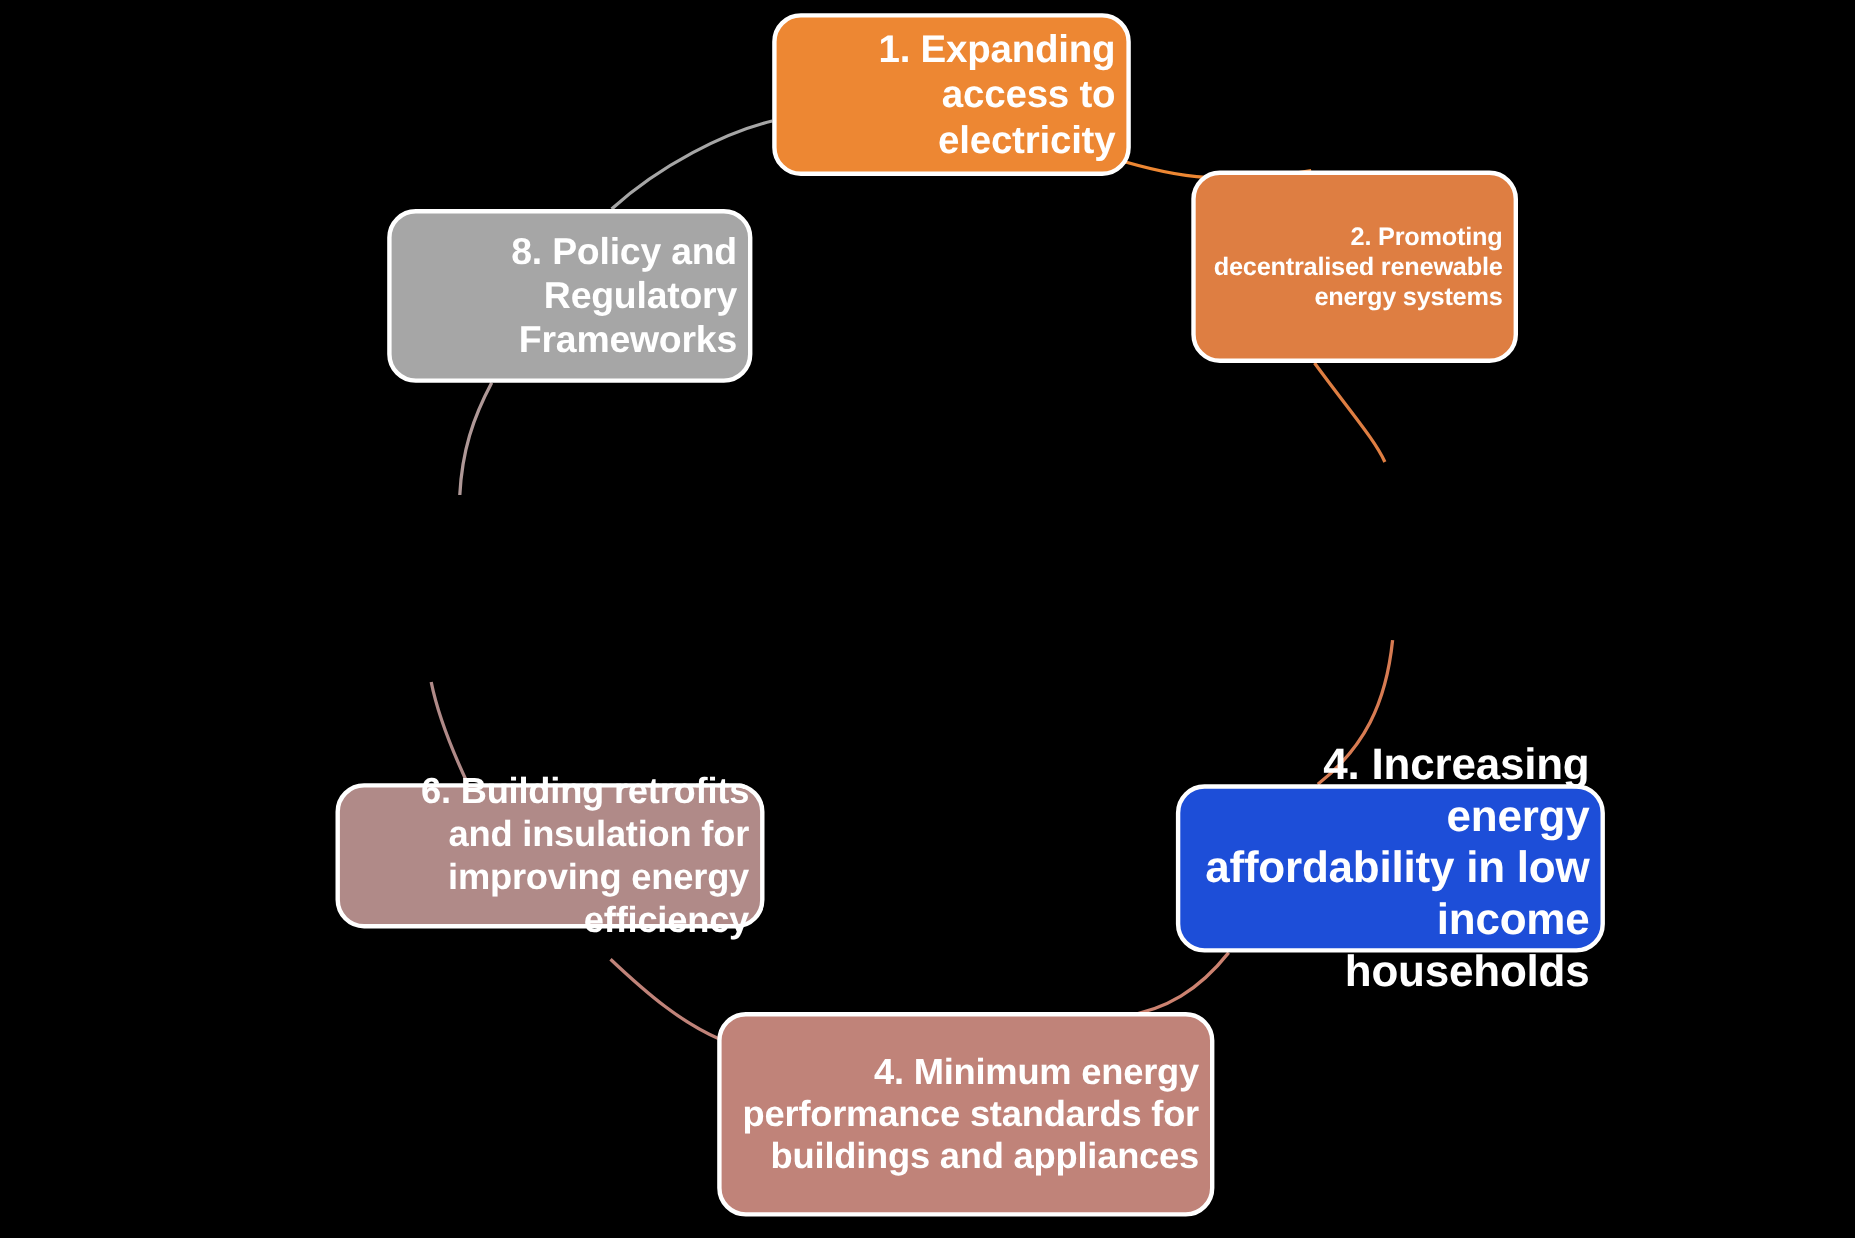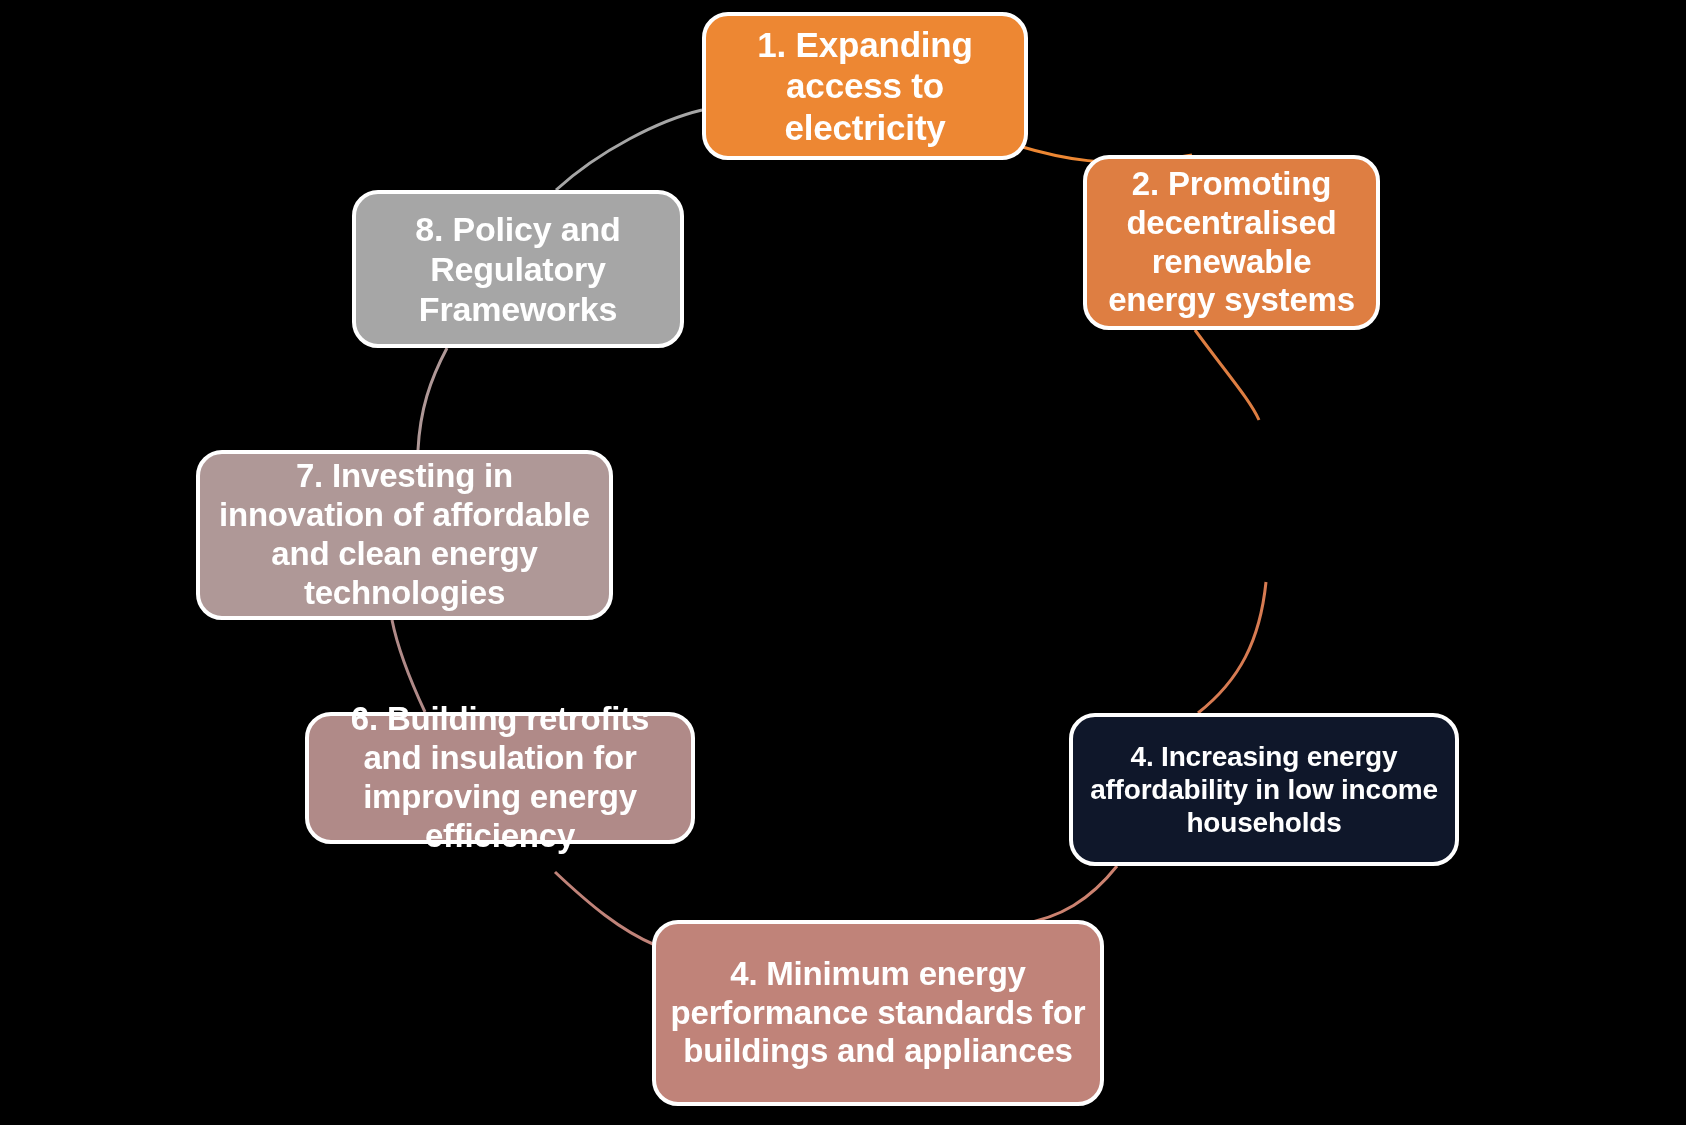--- a/index.html
+++ b/index.html
@@ -24,54 +24,54 @@
     pointer-events: none;
   }
   .node {
     position: absolute;
     box-sizing: border-box;
     border-radius: 26px;
     border: 4px solid #ffffff;
     display: flex;
     align-items: center;
     justify-content: center;
-    text-align: center;
+    text-align: right;
     color: #ffffff;
     font-weight: bold;
     line-height: 1.18;
     padding: 6px 10px;
     letter-spacing: -0.2px;
   }
   .node-label {
     display: block;
     width: 100%;
   }
   
   #node1 {
     left: 702px; top: 12px; width: 326px; height: 148px;
     background: #ED8733;
     font-size: 35px;
   }
   
   #node2 {
     left: 1083px; top: 155px; width: 297px; height: 175px;
     background: #DE7E42;
-    font-size: 33px;
+    font-size: 23px;
   }
   
   #node3 {
     left: 1197px; top: 420px; width: 297px; height: 162px;
     background: #D77B52;
     font-size: 34px;
   }
   
   #node4 {
     left: 1069px; top: 713px; width: 390px; height: 153px;
-    background: #0f172a;
-    font-size: 28px;
+    background: #1d4ed8;
+    font-size: 40px;
   }
   
   #node5 {
     left: 652px; top: 920px; width: 452px; height: 186px;
     background: #C08379;
     font-size: 33px;
   }
   
   #node6 {
     left: 305px; top: 712px; width: 390px; height: 132px;
@@ -129,21 +129,18 @@
   </div>
 
   <div class="node" id="node5">
     <span class="node-label">4. Minimum energy performance standards for buildings and appliances</span>
   </div>
 
   <div class="node" id="node6">
     <span class="node-label">6. Building retrofits and insulation for improving energy efficiency</span>
   </div>
 
-  <div class="node" id="node7">
-    <span class="node-label">7. Investing in innovation of affordable and clean energy technologies</span>
-  </div>
 
   <div class="node" id="node8">
     <span class="node-label">8. Policy and Regulatory Frameworks</span>
   </div>
 
 </div>
 
 </body></html>

